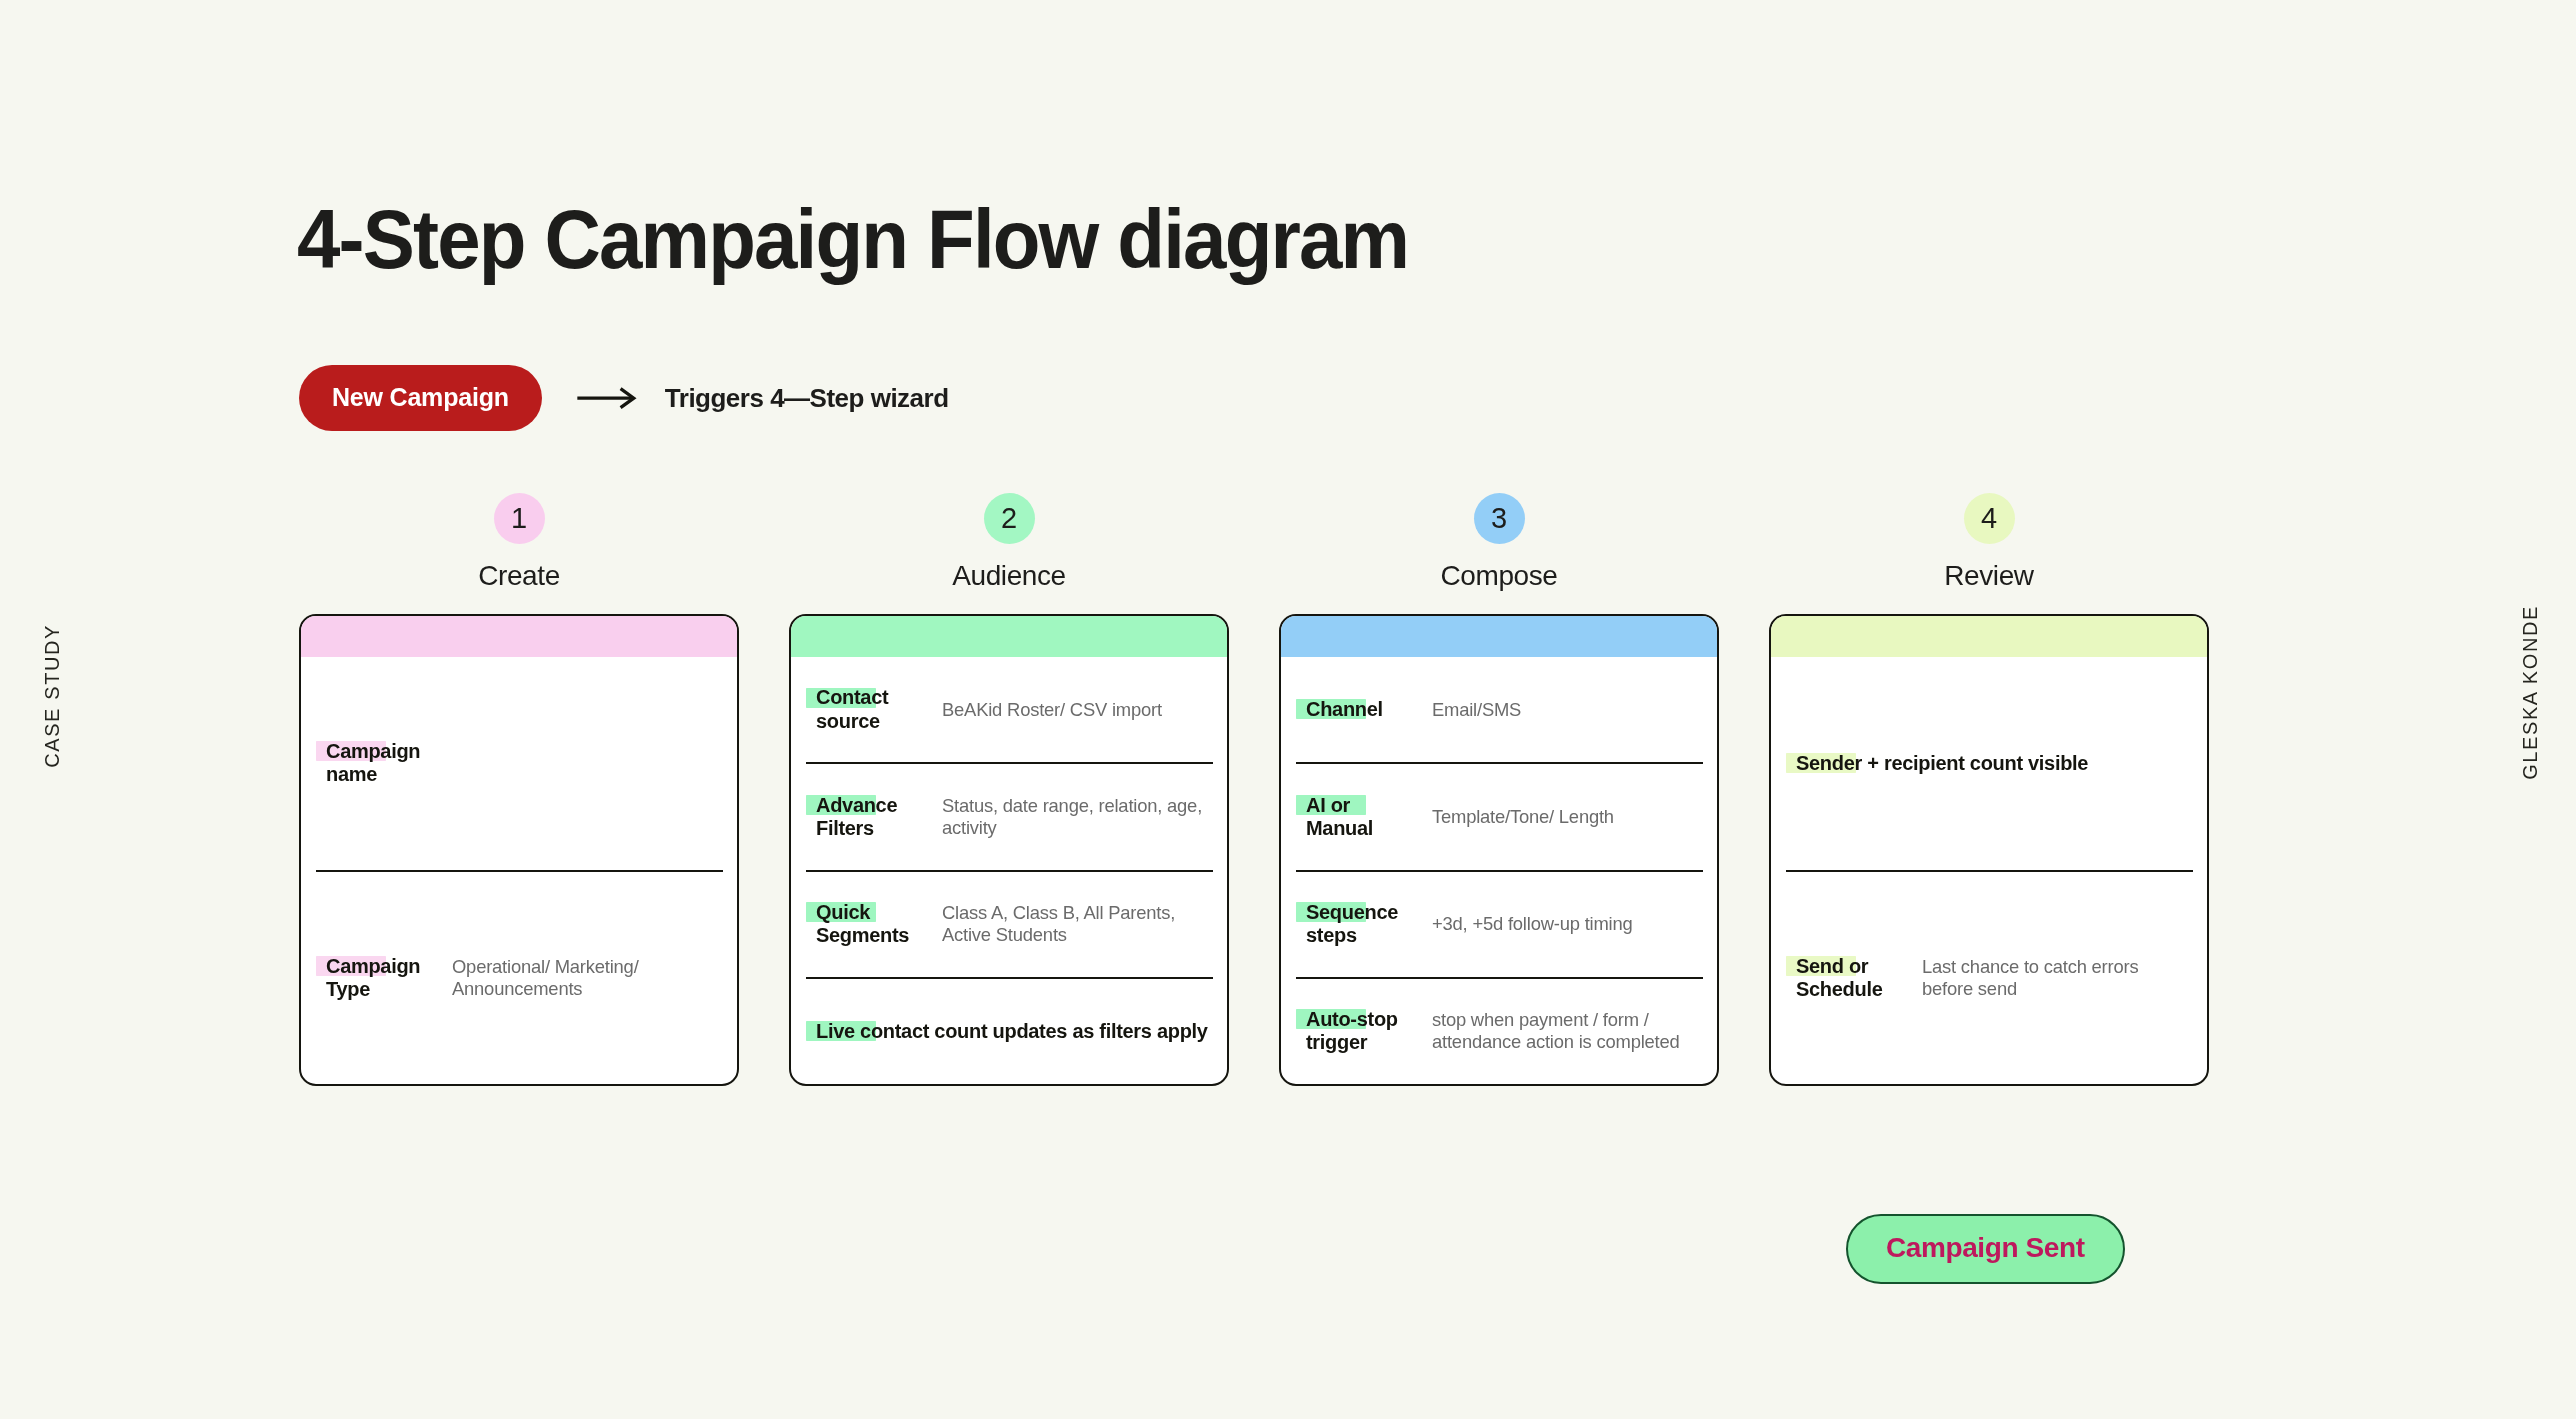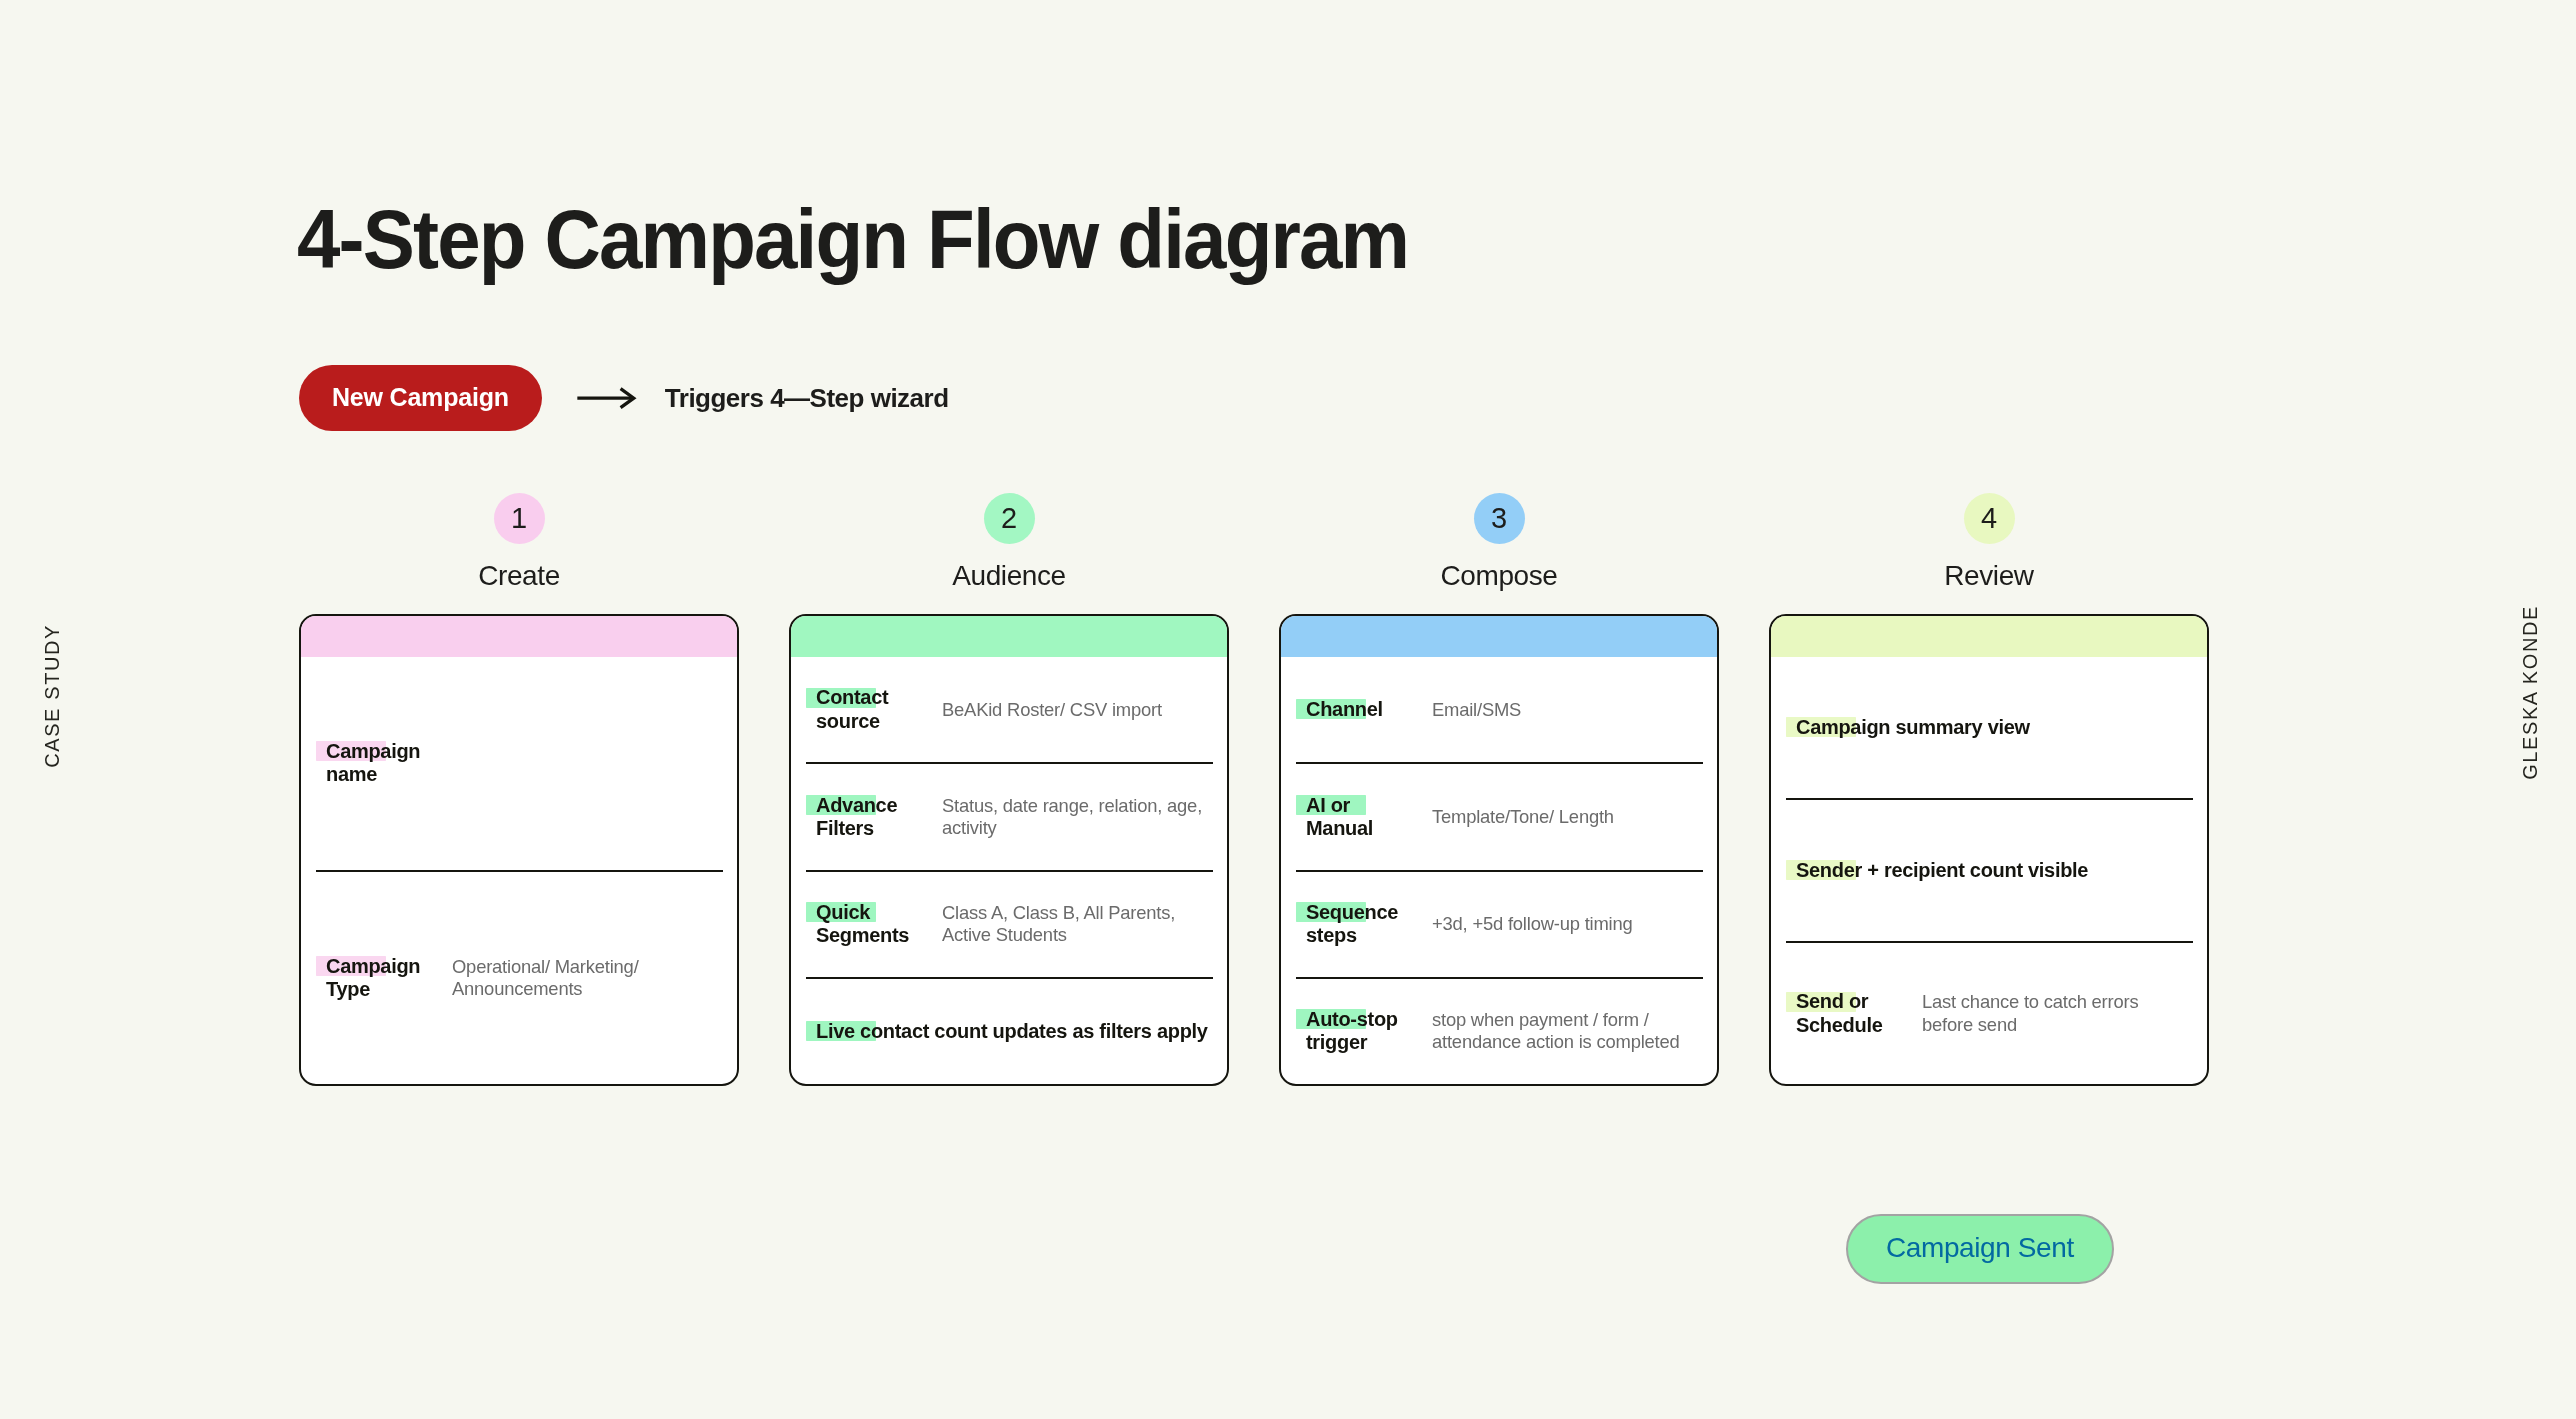--- a/index.html
+++ b/index.html
@@ -188,27 +188,27 @@
   
   .card-row.label-narrow .row-label { width: 122px; }
   .card-row.label-wide   .row-label { width: 100%; }
 
   
   .sent-pill {
     position: absolute;
     left: 1846px;
     top: 1214px;
     background: #8cf0ab;
-    border: 2px solid #a3a3a3;
+    border: 2px solid #14532d;
     border-radius: 35px;
     padding: 16px 38px 18.4px;
     font-size: 28px;
-    font-weight: 400;
+    font-weight: 700;
     letter-spacing: -0.4px;
-    color: #0369a1;
+    color: #be185d;
     white-space: nowrap;
   }
 </style>
 </head>
 <body>
 
 <div class="side-rail left">CASE STUDY</div>
 
 <div class="side-rail right">GLESKA KONDE</div>
 
@@ -292,23 +292,20 @@
         </div>
       </div>
     </div>
     <div class="step-col">
       <div class="step-badge" style="background: rgb(232, 248, 192);">4</div>
       <div class="step-name">Review</div>
       <div class="card">
         <div class="card-header-band" style="background: rgb(232, 248, 192);"></div>
         <div class="card-rows">
           <div class="card-row label-wide">
-            <div class="row-label"><span class="hl" style="background: rgb(233, 249, 197);"></span><span class="txt">Campaign summary view</span></div>
-          </div>
-          <div class="card-row label-wide">
             <div class="row-label"><span class="hl" style="background: rgb(233, 249, 197);"></span><span class="txt">Sender + recipient count visible</span></div>
           </div>
           <div class="card-row label-narrow">
             <div class="row-label"><span class="hl" style="background: rgb(233, 249, 197);"></span><span class="txt">Send or Schedule</span></div>
             <div class="row-value">Last chance to catch errors before send</div>
           </div>
         </div>
       </div>
     </div>
   </div>

